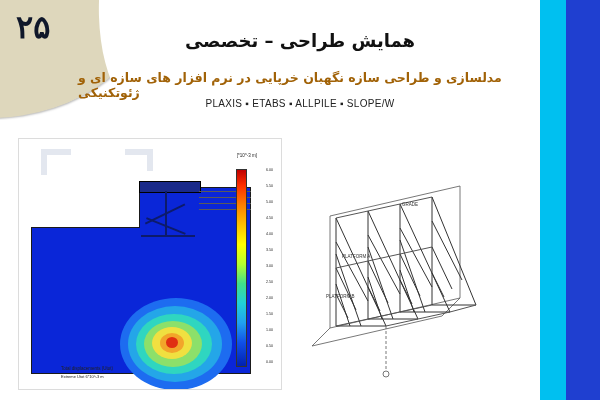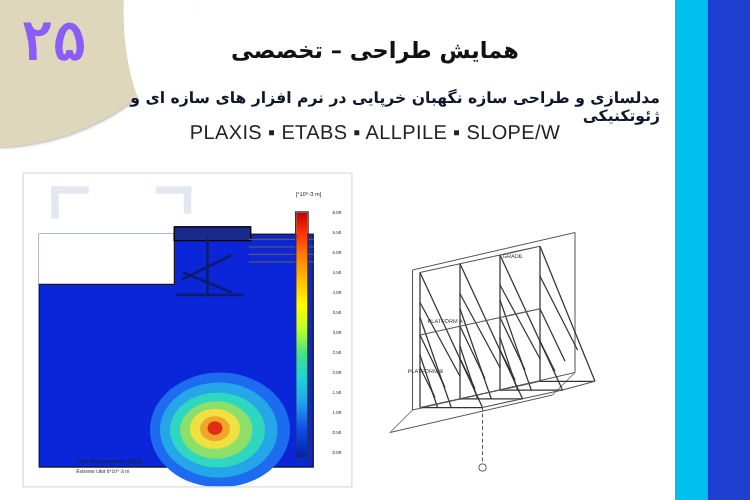--- a/index.html
+++ b/index.html
@@ -26,42 +26,42 @@
     box-shadow:1px 1px 2px rgba(0,0,0,.25);
   }
   #corner .curl{
     position:absolute;left:95px;top:-6px;width:70px;height:126px;
     background:#ffffff;
     border-bottom-left-radius:90% 100%;
     transform:rotate(4deg);
   }
   #page-number{
     position:absolute;left:16px;top:8px;
-    font-size:44px;font-weight:bold;color:#8b5cf6;
-    font-family:Liberation Mono, monospace;
+    font-size:32px;font-weight:bold;color:#0f172a;
+    font-family:Liberation Sans, sans-serif;
     direction:rtl;
   }
 
   
   #title-main{
     position:absolute;right:90px;top:30px;width:420px;
     text-align:center;direction:rtl;
     font-size:18px;font-weight:bold;color:#111;
     font-family:"DejaVu Sans", sans-serif;
   }
   #title-sub{
     position:absolute;right:72px;top:70px;width:450px;
-    text-align:right;direction:rtl;
-    font-size:12.5px;font-weight:bold;color:#0f172a;
+    text-align:left;direction:rtl;
+    font-size:12.5px;font-weight:bold;color:#a16207;
     font-family:"DejaVu Sans", sans-serif;
   }
   #software-list{
     position:absolute;right:120px;top:98px;width:360px;
     text-align:center;
-    font-size:16px;color:#222;letter-spacing:.3px;
+    font-size:10px;color:#222;letter-spacing:.3px;
     font-family:"Liberation Sans", sans-serif;
   }
 
   
   #fem-figure{
     position:absolute;left:18px;top:138px;width:262px;height:250px;
     background:#ffffff;border:1px solid #dcdcdc;overflow:hidden;
   }
   #fem-bg-marks{position:absolute;inset:0;}
   .ghost{position:absolute;background:#e3e7ef;}

